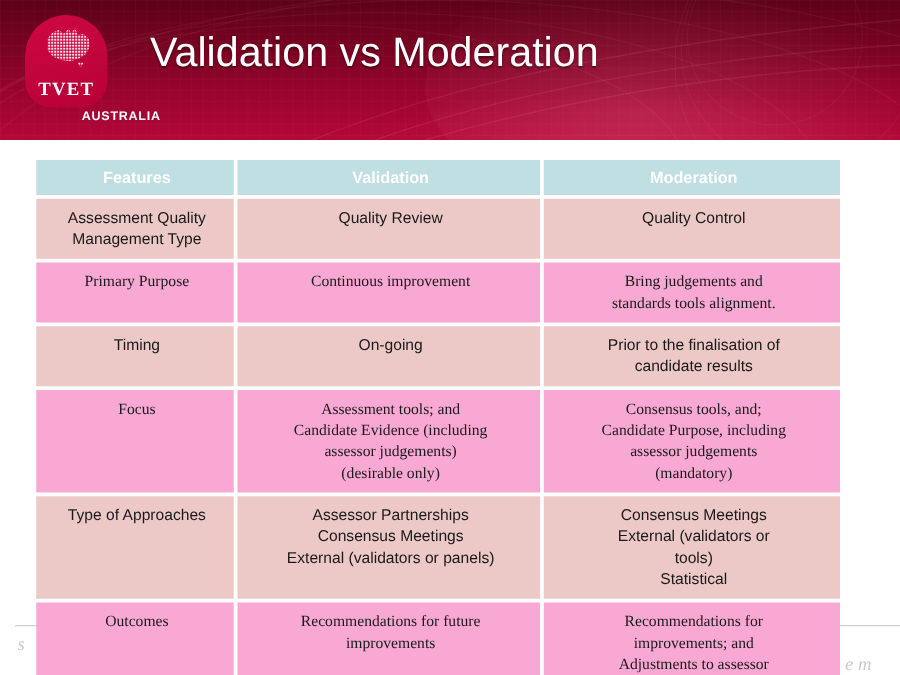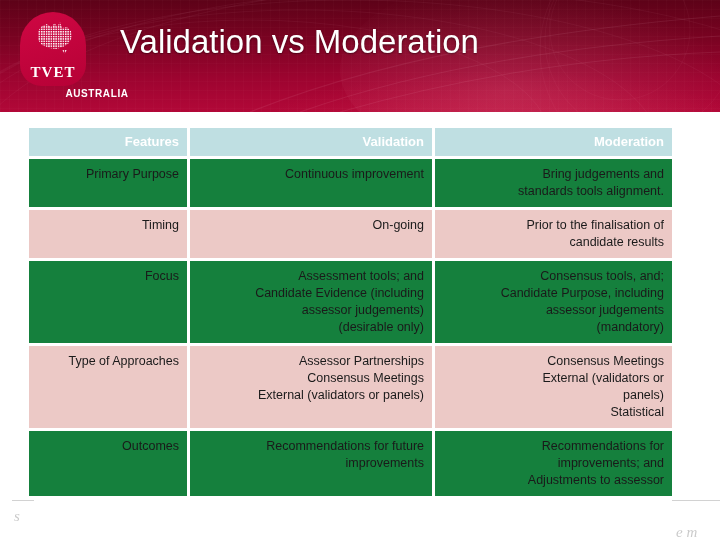--- a/index.html
+++ b/index.html
@@ -140,38 +140,38 @@
   table.cmp {
     border-collapse: separate;
     border-spacing: 3px 3px;
     width: 643px;
     table-layout: fixed;
     margin: -3px;
   }
   table.cmp th,
   table.cmp td {
     vertical-align: top;
-    text-align: right;
+    text-align: center;
     padding: 7px 8px 7px 11px;
     font-size: 12.5px;
     line-height: 17px;
     color: #1a1a1a;
     font-weight: normal;
   }
   table.cmp thead th {
     background: #bfdfe2;
     color: #ffffff;
     font-weight: bold;
     font-size: 13px;
     padding-top: 5px;
     padding-bottom: 5px;
     line-height: 18px;
   }
   tr.row-dark td   { background: #ecc9c6; }
-  tr.row-light td  { background: #15803d; }
+  tr.row-light td  { background: #f9a8d4; font-family: Liberation Serif, serif; }
 
   .col-feature { width: 158px; }
   .col-valid   { width: 242px; }
   .col-moder   { width: 237px; }
 
   .cell-line { display: block; }
 </style>
 </head>
 <body>
 
@@ -241,20 +241,32 @@
       <col class="col-moder">
     </colgroup>
     <thead>
       <tr>
         <th>Features</th>
         <th>Validation</th>
         <th>Moderation</th>
       </tr>
     </thead>
     <tbody id="tbody">
+        <tr class="row-dark">
+          <td>
+            <span class="cell-line">Assessment Quality</span>
+            <span class="cell-line">Management Type</span>
+          </td>
+          <td>
+            <span class="cell-line">Quality Review</span>
+          </td>
+          <td>
+            <span class="cell-line">Quality Control</span>
+          </td>
+        </tr>
         <tr class="row-light">
           <td>
             <span class="cell-line">Primary Purpose</span>
           </td>
           <td>
             <span class="cell-line">Continuous improvement</span>
           </td>
           <td>
             <span class="cell-line">Bring judgements and</span>
             <span class="cell-line">standards tools alignment.</span>
@@ -294,21 +306,21 @@
             <span class="cell-line">Type of Approaches</span>
           </td>
           <td>
             <span class="cell-line">Assessor Partnerships</span>
             <span class="cell-line">Consensus Meetings</span>
             <span class="cell-line">External (validators or panels)</span>
           </td>
           <td>
             <span class="cell-line">Consensus Meetings</span>
             <span class="cell-line">External (validators or</span>
-            <span class="cell-line">panels)</span>
+            <span class="cell-line">tools)</span>
             <span class="cell-line">Statistical</span>
           </td>
         </tr>
         <tr class="row-light">
           <td>
             <span class="cell-line">Outcomes</span>
           </td>
           <td>
             <span class="cell-line">Recommendations for future</span>
             <span class="cell-line">improvements</span>

